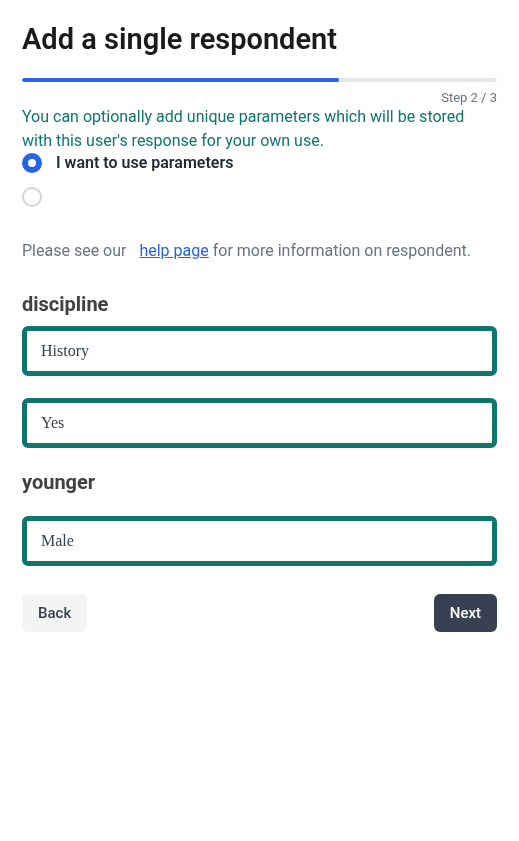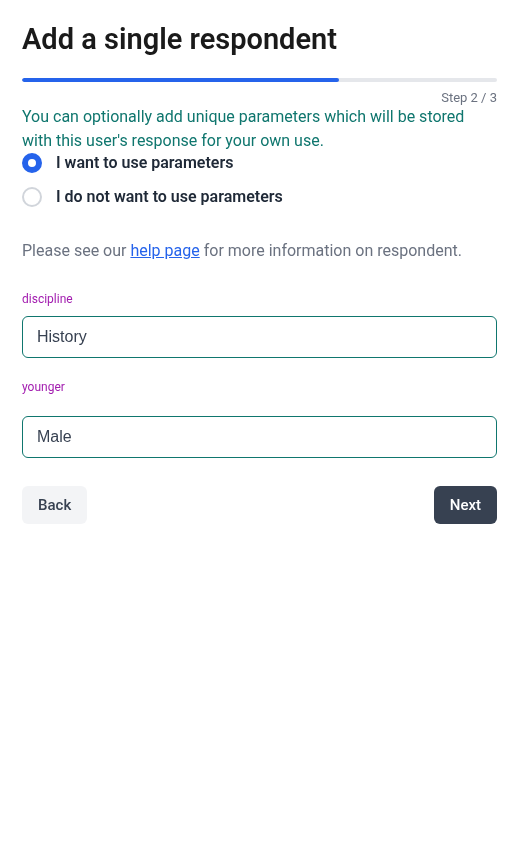--- a/index.html
+++ b/index.html
@@ -74,40 +74,41 @@
       font-weight: 600;
       color: #1f2937;
     }
     .help-text {
       font-size: 16px;
       color: #6b7280;
       margin-bottom: 32px;
     }
     .help-text a {
       color: #2563eb;
+      margin-left: 9px;
     }
     .form-group {
       margin-bottom: 22px;
     }
     .form-label {
       display: block;
-      font-size: 12px;
-      font-weight: 400;
-      color: #a21caf;
+      font-size: 20px;
+      font-weight: 700;
+      color: #404040;
       margin-bottom: 10px;
     }
     .form-input {
       width: 100%;
       padding: 11px 14px;
       font-size: 16px;
       color: #374151;
-      border: 1px solid #0f766e;
+      border: 5px solid #0f766e;
       border-radius: 6px;
       background: #ffffff;
-      font-family: Liberation Sans, sans-serif;
+      font-family: Liberation Serif, serif;
     }
     .button-row {
       display: flex;
       justify-content: space-between;
       margin-top: 28px;
     }
     .btn {
       padding: 10px 16px;
       font-size: 15px;
       font-weight: 500;
@@ -137,34 +138,34 @@
 
 <p class="description">You can optionally add unique parameters which will be stored with this user's response for your own use.</p>
 
 <div class="radio-group">
   <div class="radio-option">
     <div class="radio-circle selected"></div>
     <span class="radio-label">I want to use parameters</span>
   </div>
   <div class="radio-option">
     <div class="radio-circle"></div>
-    <span class="radio-label">I do not want to use parameters</span>
   </div>
 </div>
 
 <p class="help-text">
   <span>Please see our </span><a href="#">help page</a><span> for more information on respondent.</span>
 </p>
 
 <div class="form-group">
   <label class="form-label">discipline</label>
   <input type="text" class="form-input" value="History" style="">
 </div>
 
 <div class="form-group">
+  <input type="text" class="form-input" value="Yes" style="">
 </div>
 
 <div class="form-group">
   <label class="form-label">younger</label>
 </div>
 
 <div class="form-group">
 </div>
 
 <div class="form-group">

